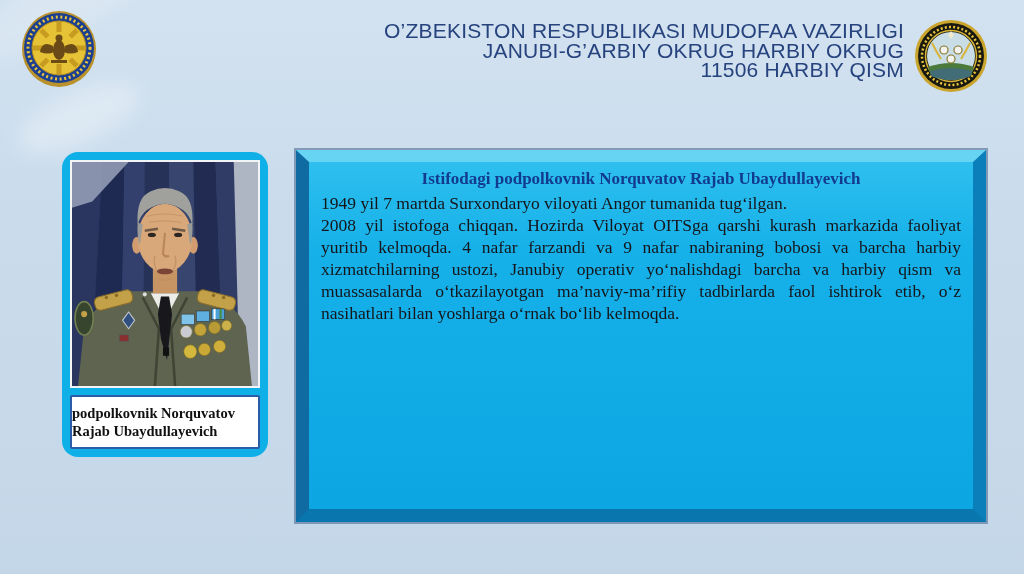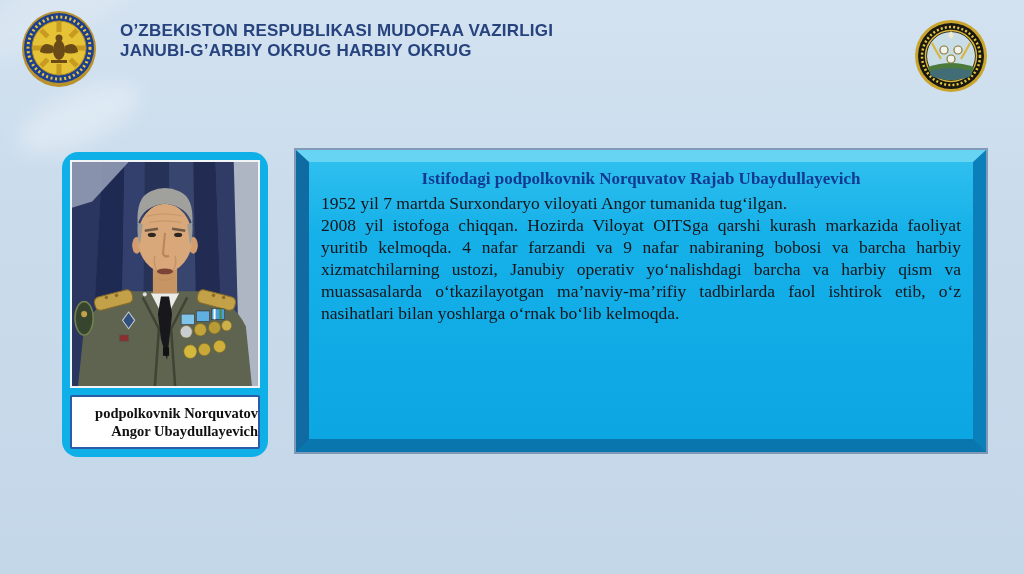--- a/index.html
+++ b/index.html
@@ -9,45 +9,45 @@
     font-family:"Liberation Serif", serif;
   }
   .streak {
     position:absolute; background:rgba(255,255,255,0.30);
     border-radius:50%; filter:blur(9px); pointer-events:none;
   }
   .streak-1 { left:14px; top:92px; width:130px; height:52px; transform:rotate(-24deg); }
   .streak-2 { left:-40px; top:-30px; width:220px; height:60px; transform:rotate(-30deg); opacity:.5; }
 
   .header {
-    position:absolute; left:120px; right:120px; top:21px; text-align:left;
-    font-family:"Liberation Sans", sans-serif; font-weight:bold;
-    font-size:17px; line-height:19.5px; color:#26437e; letter-spacing:.2px;
+    position:absolute; left:120px; right:120px; top:21px; text-align:right;
+    font-family:"Liberation Sans", sans-serif; font-weight:normal;
+    font-size:21px; line-height:19.5px; color:#26437e; letter-spacing:.2px;
   }
 
   .emblem-left  { position:absolute; left:20px;  top:8px;  }
   .emblem-right { position:absolute; left:914px; top:19px; }
 
   .photo-card {
     position:absolute; left:62px; top:152px; width:206px; height:305px;
     background:#0fb0e8; border-radius:16px; padding:8px; box-sizing:border-box;
     display:flex; flex-direction:column;
   }
   .photo-frame {
     flex:1; min-height:0; border:2px solid #f2f4f6; background:#39466f; overflow:hidden;
   }
   .photo-frame svg { width:100%; height:100%; display:block; }
   .caption-box {
     margin-top:7px; background:#ffffff; border:2px solid #2b5ca8; border-radius:2px;
     height:54px; box-sizing:border-box; display:flex; flex-direction:column; justify-content:center;
-    text-align:right; font-weight:bold; font-size:14.5px; line-height:18px; color:#101010;
+    text-align:left; font-weight:bold; font-size:14.5px; line-height:18px; color:#101010;
   }
 
   .bio-panel {
-    position:absolute; left:296px; top:150px; width:690px; height:302px; box-sizing:border-box;
+    position:absolute; left:296px; top:150px; width:690px; height:372px; box-sizing:border-box;
     border-style:solid; border-width:12px 13px 13px 13px;
     border-color:#68d4f3 #0b7fb9 #0a76ae #0f6ba2;
     background:linear-gradient(180deg,#2ebfee 0%, #16b1e9 25%, #0ca7e3 100%);
     box-shadow:0 0 0 2px rgba(18,56,104,0.40);
   }
   .bio-title {
     text-align:center; margin:7px 10px 3px; font-weight:bold; font-size:17px; color:#123a8f;
   }
   .bio-body {
     margin:3px 12px 0 12px; font-size:17.5px; line-height:22px;
@@ -86,20 +86,21 @@
         <path d="M45,38 Q56,32 58,44 Q50,47 44,44 Z"></path>
         <circle cx="39" cy="30" r="3.5"></circle>
         <rect x="31" y="52" width="16" height="3"></rect>
       </g>
     </svg>
   </span>
 
   <div class="header">
     <div>O’ZBEKISTON RESPUBLIKASI MUDOFAA VAZIRLIGI</div>
     <div>JANUBI-G’ARBIY OKRUG HARBIY OKRUG</div>
+    <div>11506 HARBIY QISM</div>
   </div>
 
   <span class="emblem-right">
     <svg width="74" height="74" viewBox="0 0 74 74">
       <circle cx="37" cy="37" r="36" fill="#caa52e"></circle>
       <circle cx="37" cy="37" r="33" fill="#191910"></circle>
       <circle cx="37" cy="37" r="29" fill="none" stroke="#e8c53a" stroke-width="2.5" stroke-dasharray="2 2.2"></circle>
       <circle cx="37" cy="37" r="25.5" fill="none" stroke="#d9b43a" stroke-width="1.5"></circle>
       <circle cx="37" cy="37" r="24" fill="#c8dde6"></circle>
       <path d="M14,48 Q37,40 60,48 L57,57 Q37,65 17,57 Z" fill="#4c7a3c"></path>
@@ -193,25 +194,25 @@
         <polygon points="56,144 62,152 56,160 50,152" fill="#31507f" stroke="#c9ccd2" stroke-width="1"></polygon>
         <rect x="47" y="166" width="9" height="6" fill="#8a3030" stroke="#555555" stroke-width="0.6"></rect>
         <circle cx="72" cy="127" r="2" fill="#dddddd"></circle>
         <ellipse cx="12" cy="150" rx="9" ry="16" fill="#37452f" stroke="#72804f" stroke-width="1.5"></ellipse>
         <circle cx="12" cy="146" r="3" fill="#c2a149"></circle>
         <rect x="90" y="178" width="6" height="8" fill="#111111"></rect>
       </svg>
     </div>
     <div class="caption-box">
       <div>podpolkovnik Norquvatov</div>
-      <div>Angor Ubaydullayevich</div>
+      <div>Rajab Ubaydullayevich</div>
     </div>
   </div>
 
   <div class="bio-panel">
     <div class="bio-title">Istifodagi podpolkovnik Norquvatov Rajab  Ubaydullayevich</div>
     <div class="bio-body">
-      <p>1952 yil 7 martda Surxondaryo viloyati Angor tumanida  tugʻilgan.</p>
+      <p>1949 yil 7 martda Surxondaryo viloyati Angor tumanida  tugʻilgan.</p>
       <p>2008 yil istofoga chiqqan. Hozirda Viloyat OITSga qarshi kurash markazida faoliyat yuritib kelmoqda. 4 nafar farzandi va 9 nafar nabiraning bobosi va barcha harbiy xizmatchilarning ustozi, Janubiy operativ yoʻnalishdagi barcha va harbiy qism va muassasalarda oʻtkazilayotgan maʼnaviy-maʼrifiy tadbirlarda faol ishtirok etib, oʻz nasihatlari bilan yoshlarga oʻrnak boʻlib kelmoqda.</p>
     </div>
   </div>
 
 </div>
 
 </body></html>

